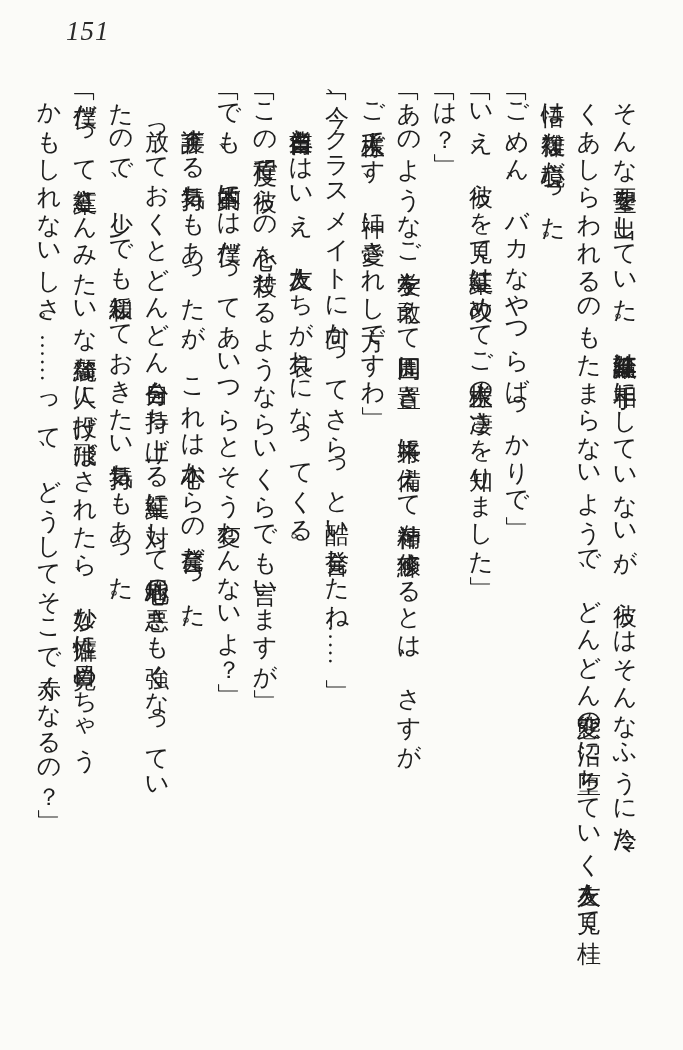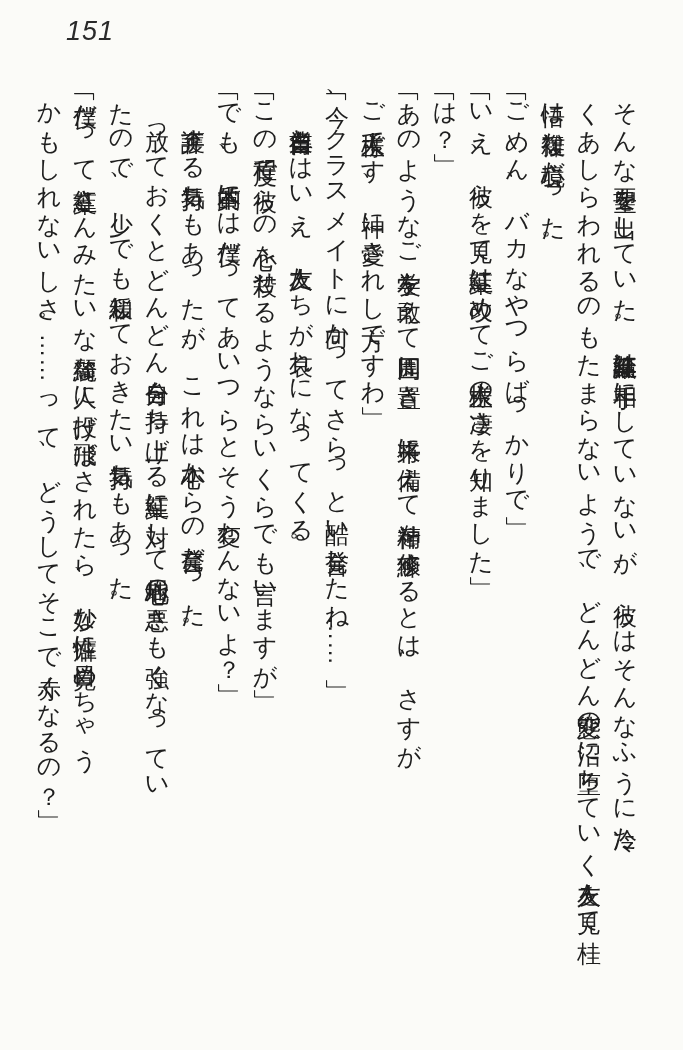--- a/index.html
+++ b/index.html
@@ -10,21 +10,21 @@
     width: 683px;
     height: 1050px;
     background: #fbfbf8;
     overflow: hidden;
   }
   .book-page {
     position: relative;
     width: 683px;
     height: 1050px;
     background: #fbfbf8;
-    font-family: Liberation Sans, sans-serif;
+    font-family: Liberation Serif, serif;
     color: #1e1e1e;
   }
   .page-number {
     position: absolute;
     top: 16px;
     left: 66px;
     font-size: 27px;
     font-style: italic;
     color: #2a2a2a;
     letter-spacing: 1px;

